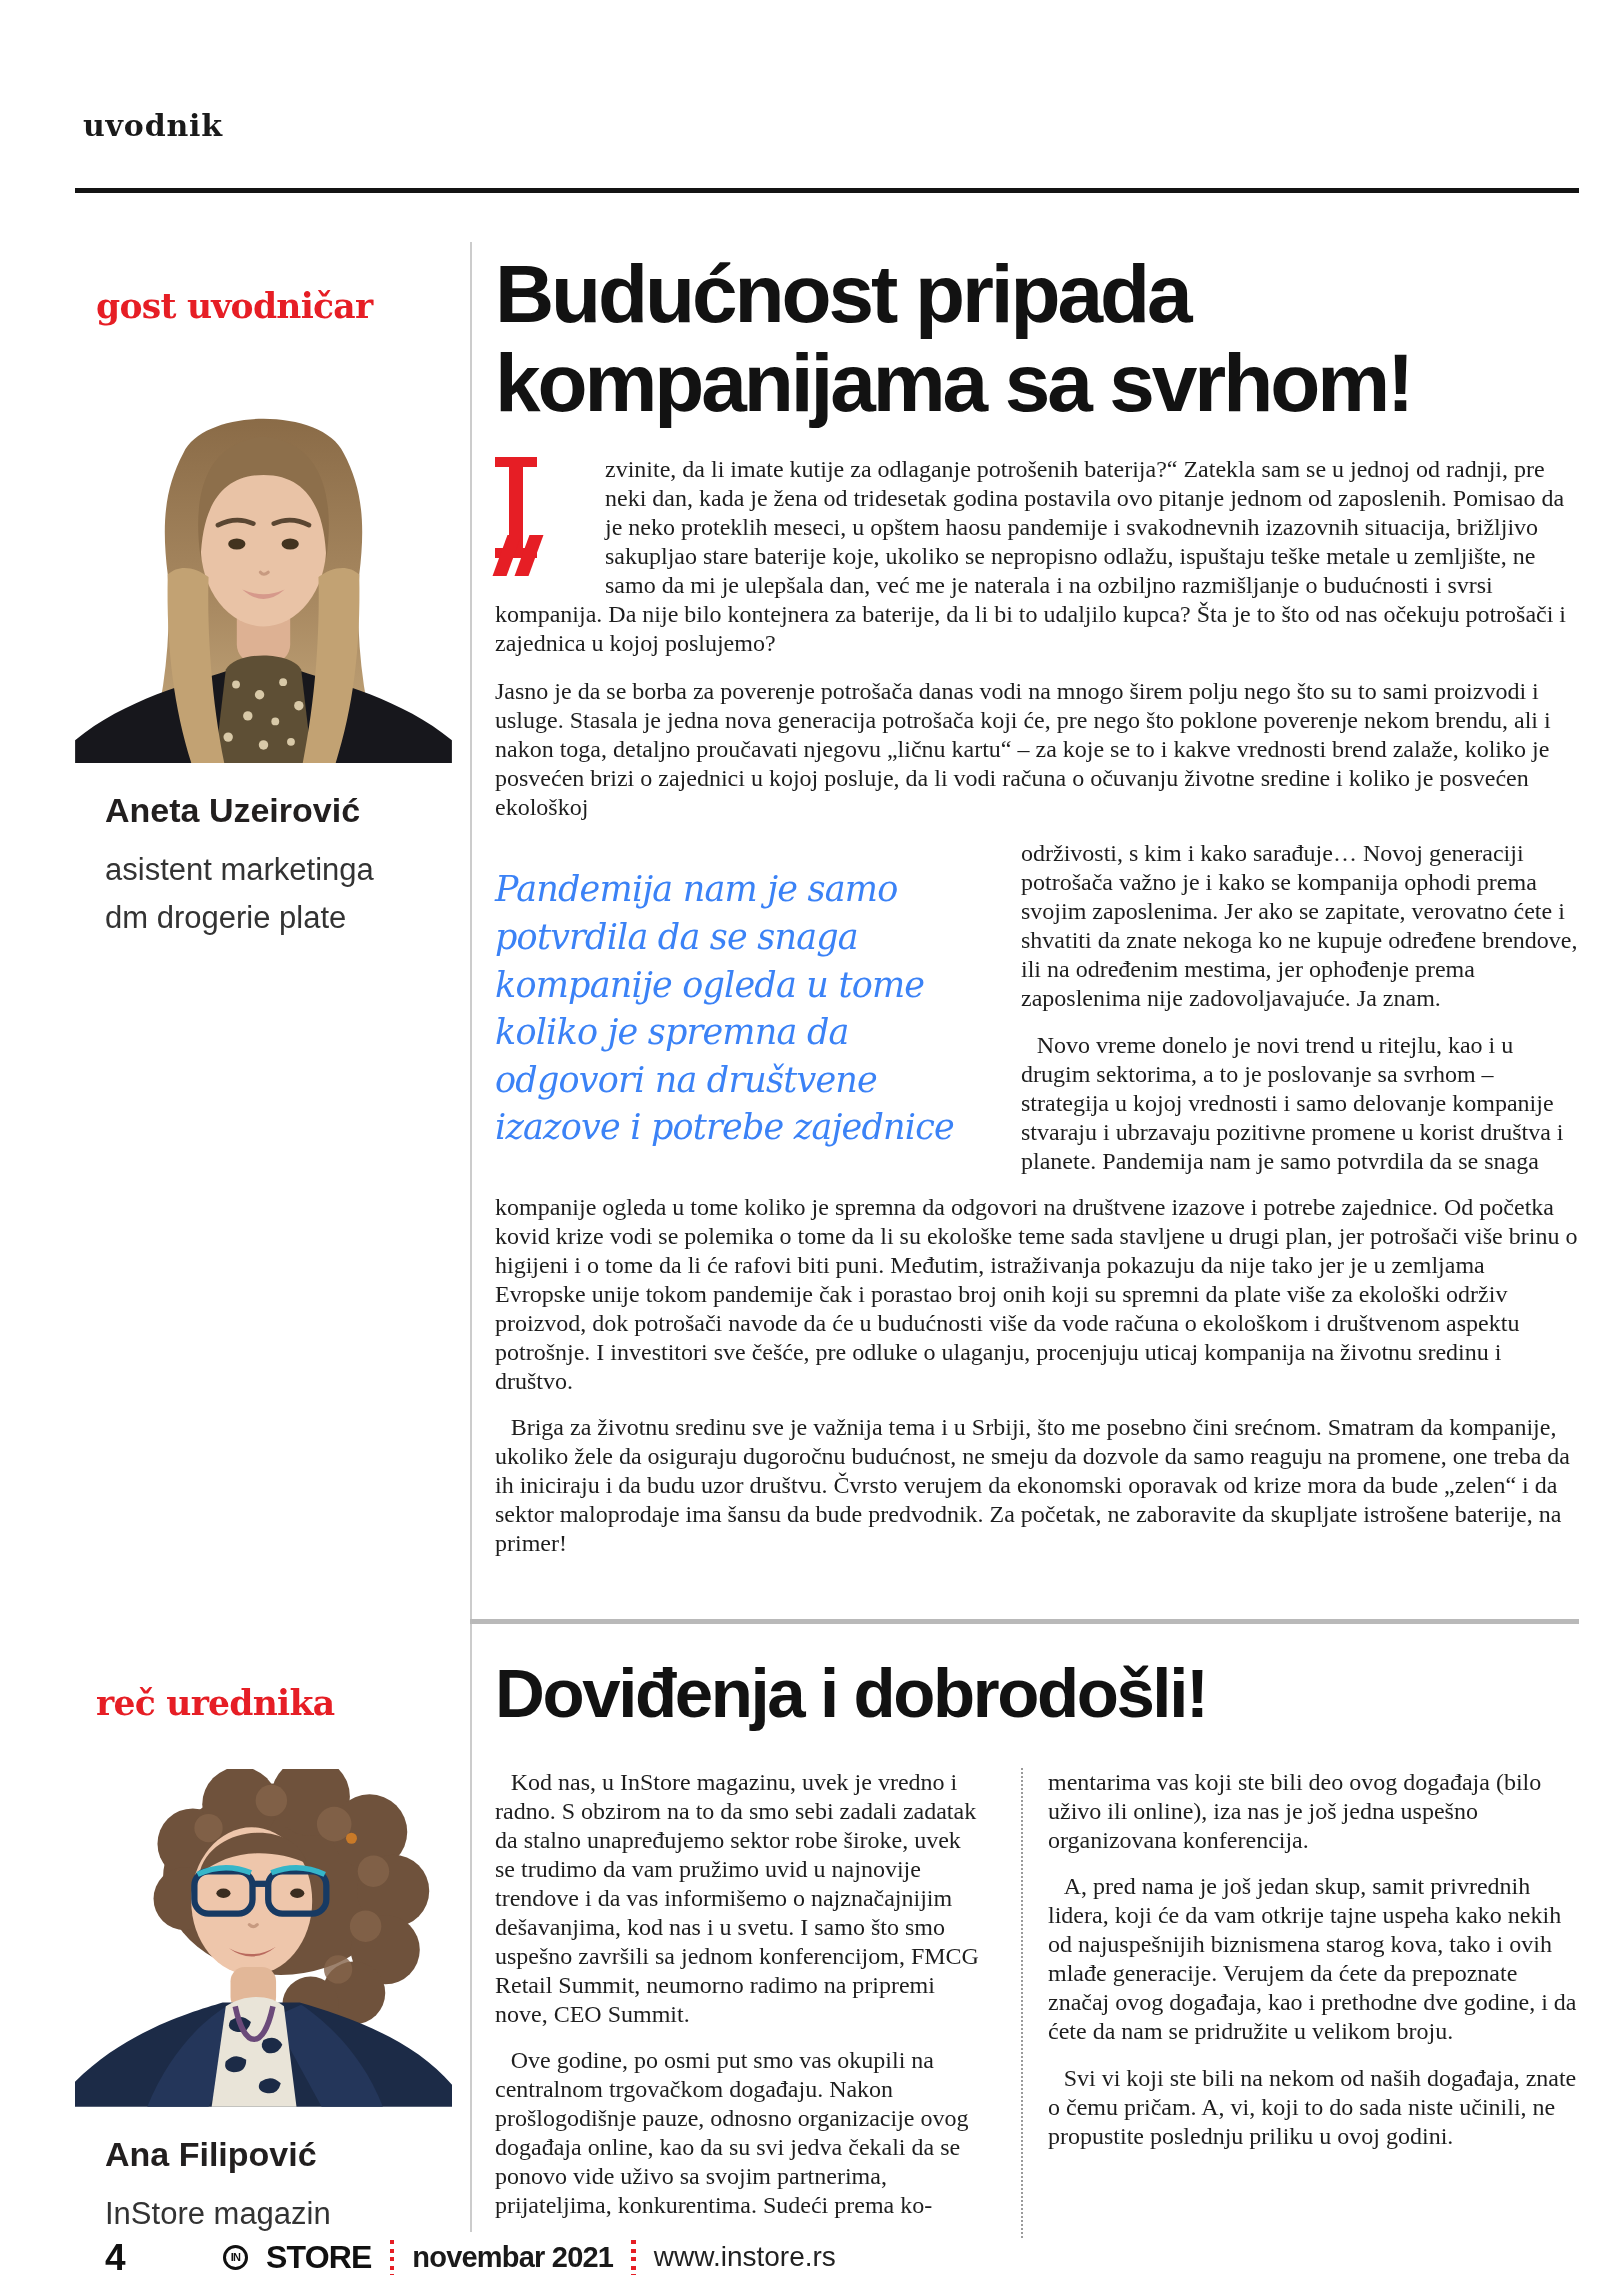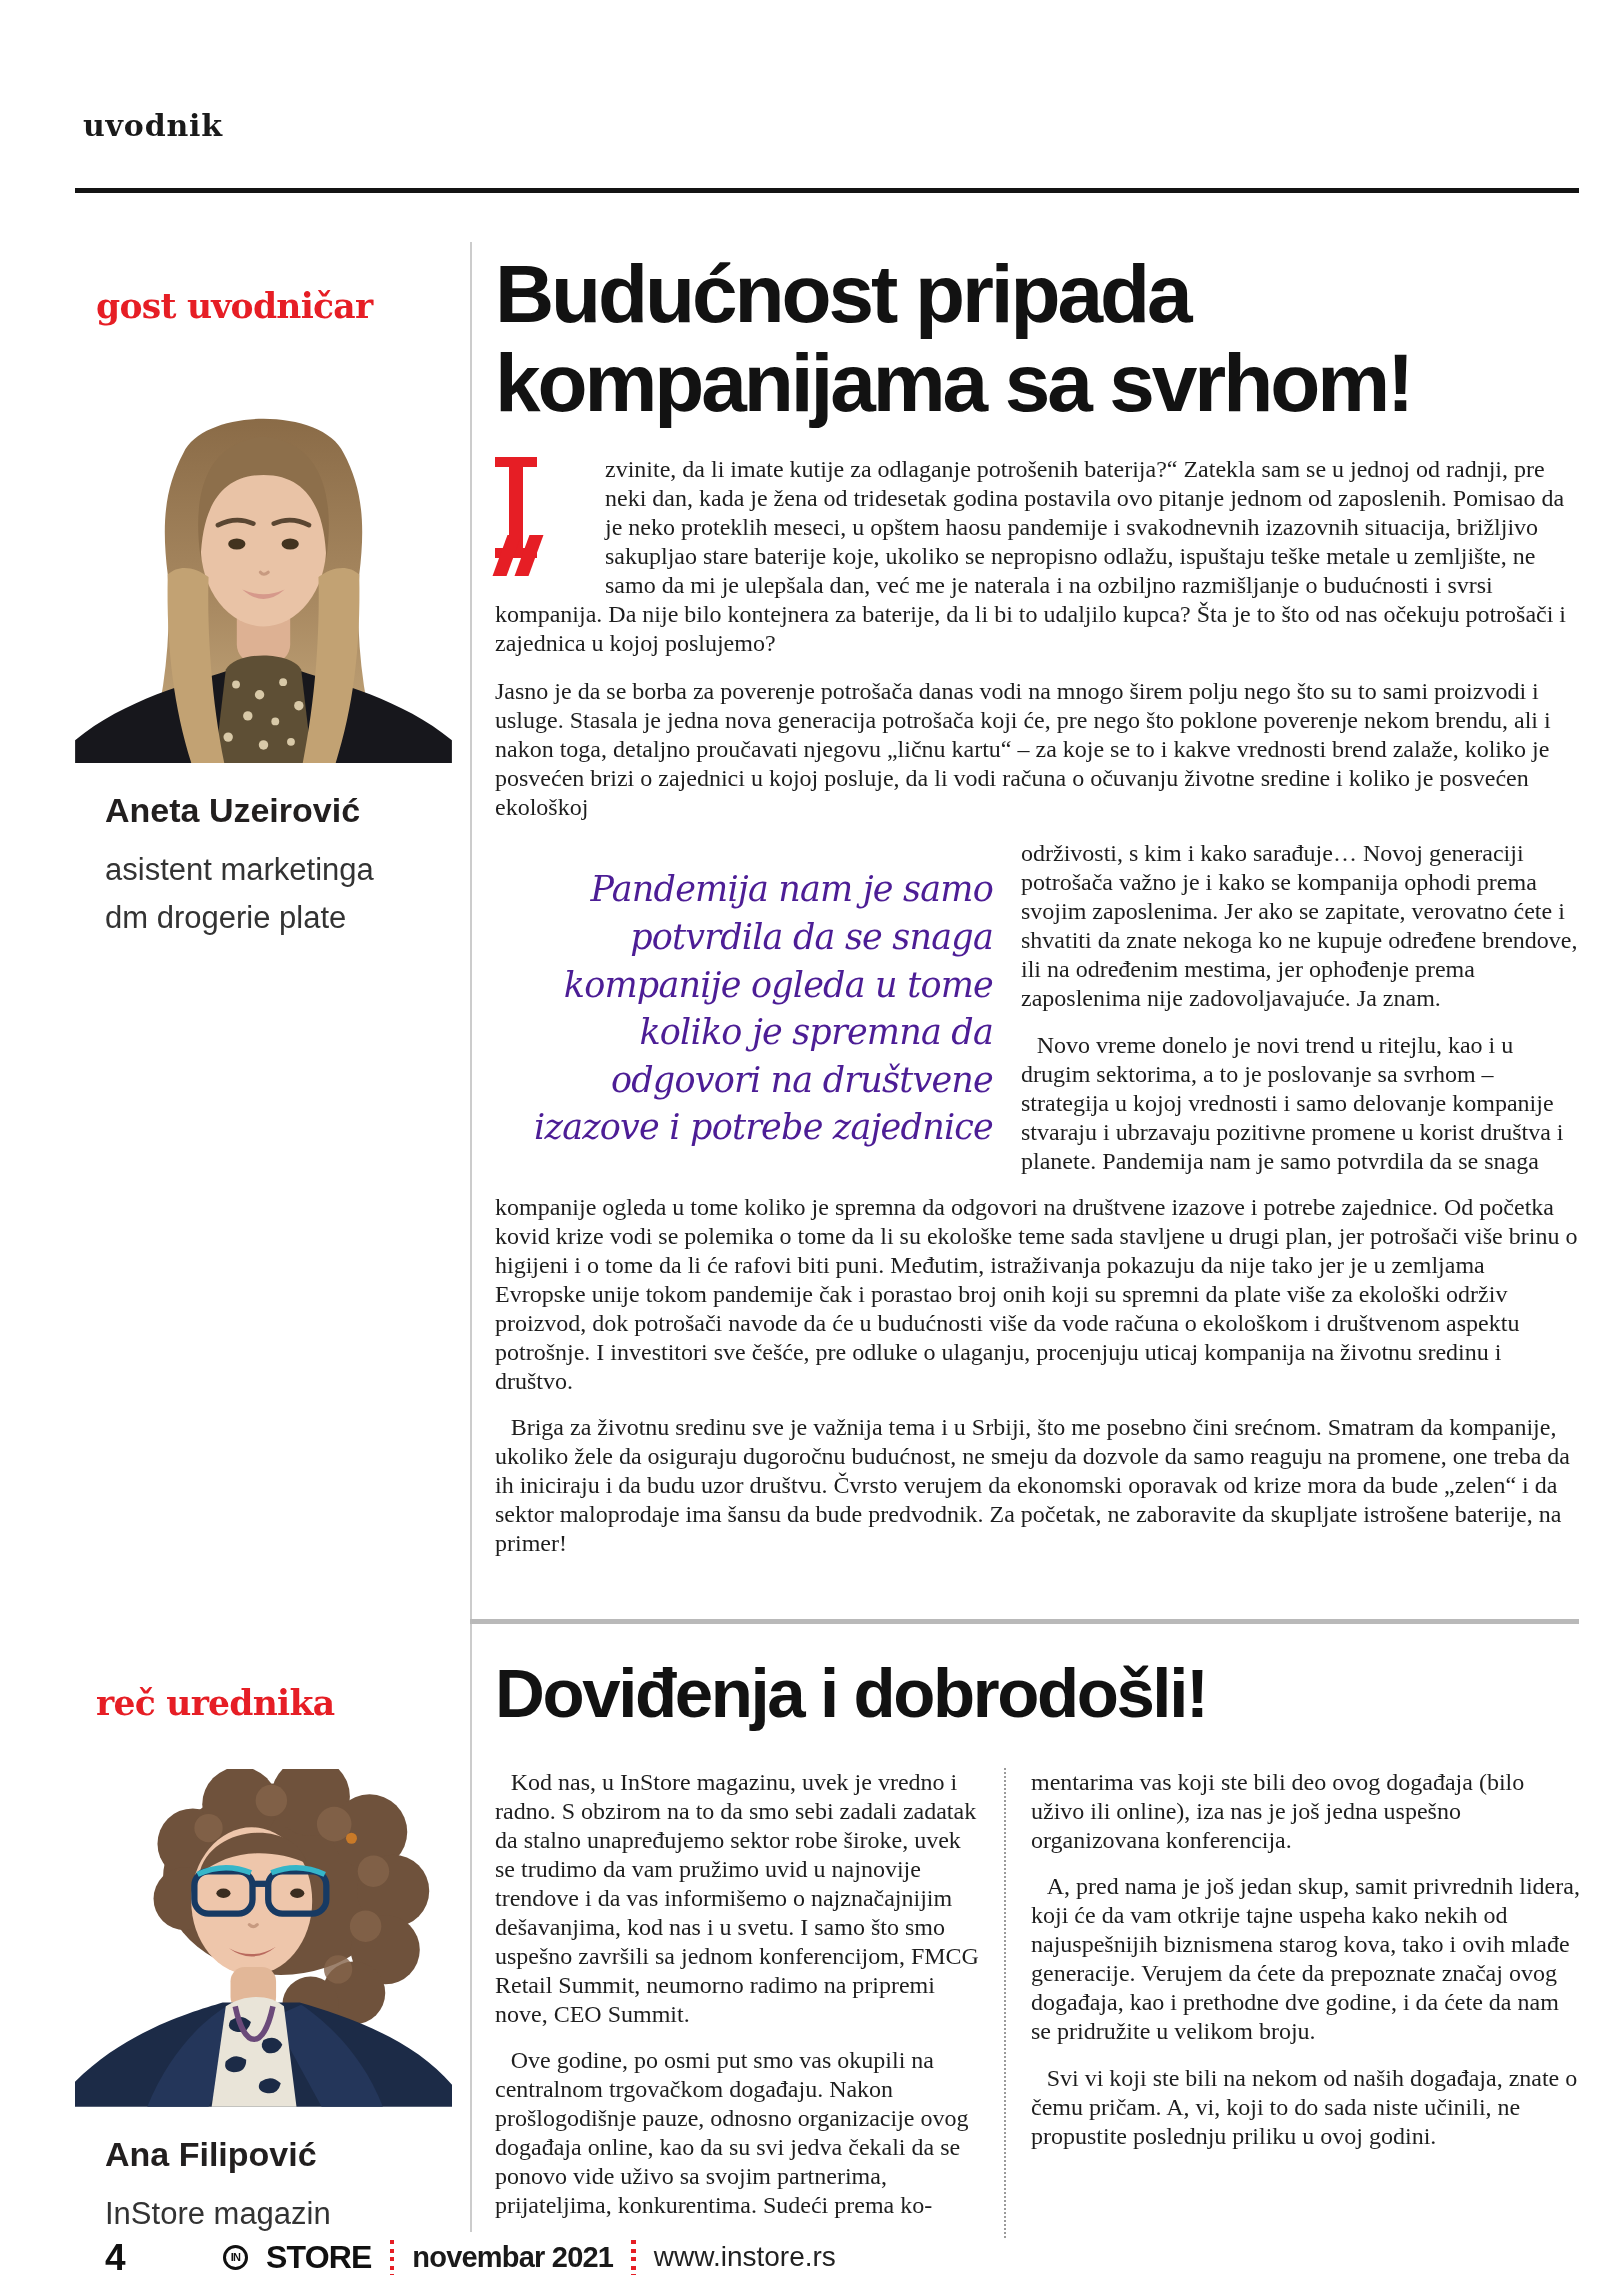--- a/index.html
+++ b/index.html
@@ -54,34 +54,34 @@
   }
   .dc-i::before, .dc-i::after { content:""; position:absolute; left:0; width:42px; height:10.2px; background:#e61e25; }
   .dc-i::before { top:0; } .dc-i::after { bottom:0; }
   .oq-mark { position:absolute; left:4.7px; bottom:-3.1px; display:flex; gap:8.6px; }
   .oq-mark i { display:block; width:14px; height:41px; background:#e61e25; transform:skewX(-20deg); }
 
   .midrow { display:flex; margin-top:3.1px; }
   .pullquote {
     width:512px; flex:0 0 512px; padding:27px 14px 0 0;
     font-family:"DejaVu Serif", serif; font-style:italic; font-size:35px;
-    line-height:1.36; text-align:right; color:#4c1d95; letter-spacing:-0.8px;
+    line-height:1.36; text-align:left; color:#3b82f6; letter-spacing:-0.8px;
   }
   .rightcol { flex:1 1 auto; padding-left:14px; }
 
   
   .mid-rule { position:absolute; left:470px; top:1619px; width:1109px; height:4.7px; background:#b9b9b9; }
 
   
   .main2 { position:absolute; left:495px; top:1654px; width:1085px; }
   h2 {
     font-family:"Liberation Sans", sans-serif; font-weight:bold;
     font-size:69px; letter-spacing:-2.4px; color:#121212; margin-bottom:35px;
   }
-  .cols { display:flex; }
+  .cols { display:flex;gap:17px; }
   .col1 { width:509px; flex:0 0 509px; padding-right:22px; }
   .col2 { flex:1 1 auto; border-left:2.4px dotted #9a9a9a; padding-left:25px; }
 
   
   .footer { position:absolute; left:75px; top:2235px; width:1504px; height:44px; font-family:"Liberation Sans", sans-serif; }
   .pageno { position:absolute; left:30px; top:1.6px; font-weight:bold; font-size:37px; color:#111; }
   .brand-row { position:absolute; left:148px; top:0; display:flex; align-items:center; gap:18px; height:44px; }
   .logo-circle {
     width:25px; height:25px; border:3.1px solid #111; border-radius:50%;
     display:flex; align-items:center; justify-content:center;

